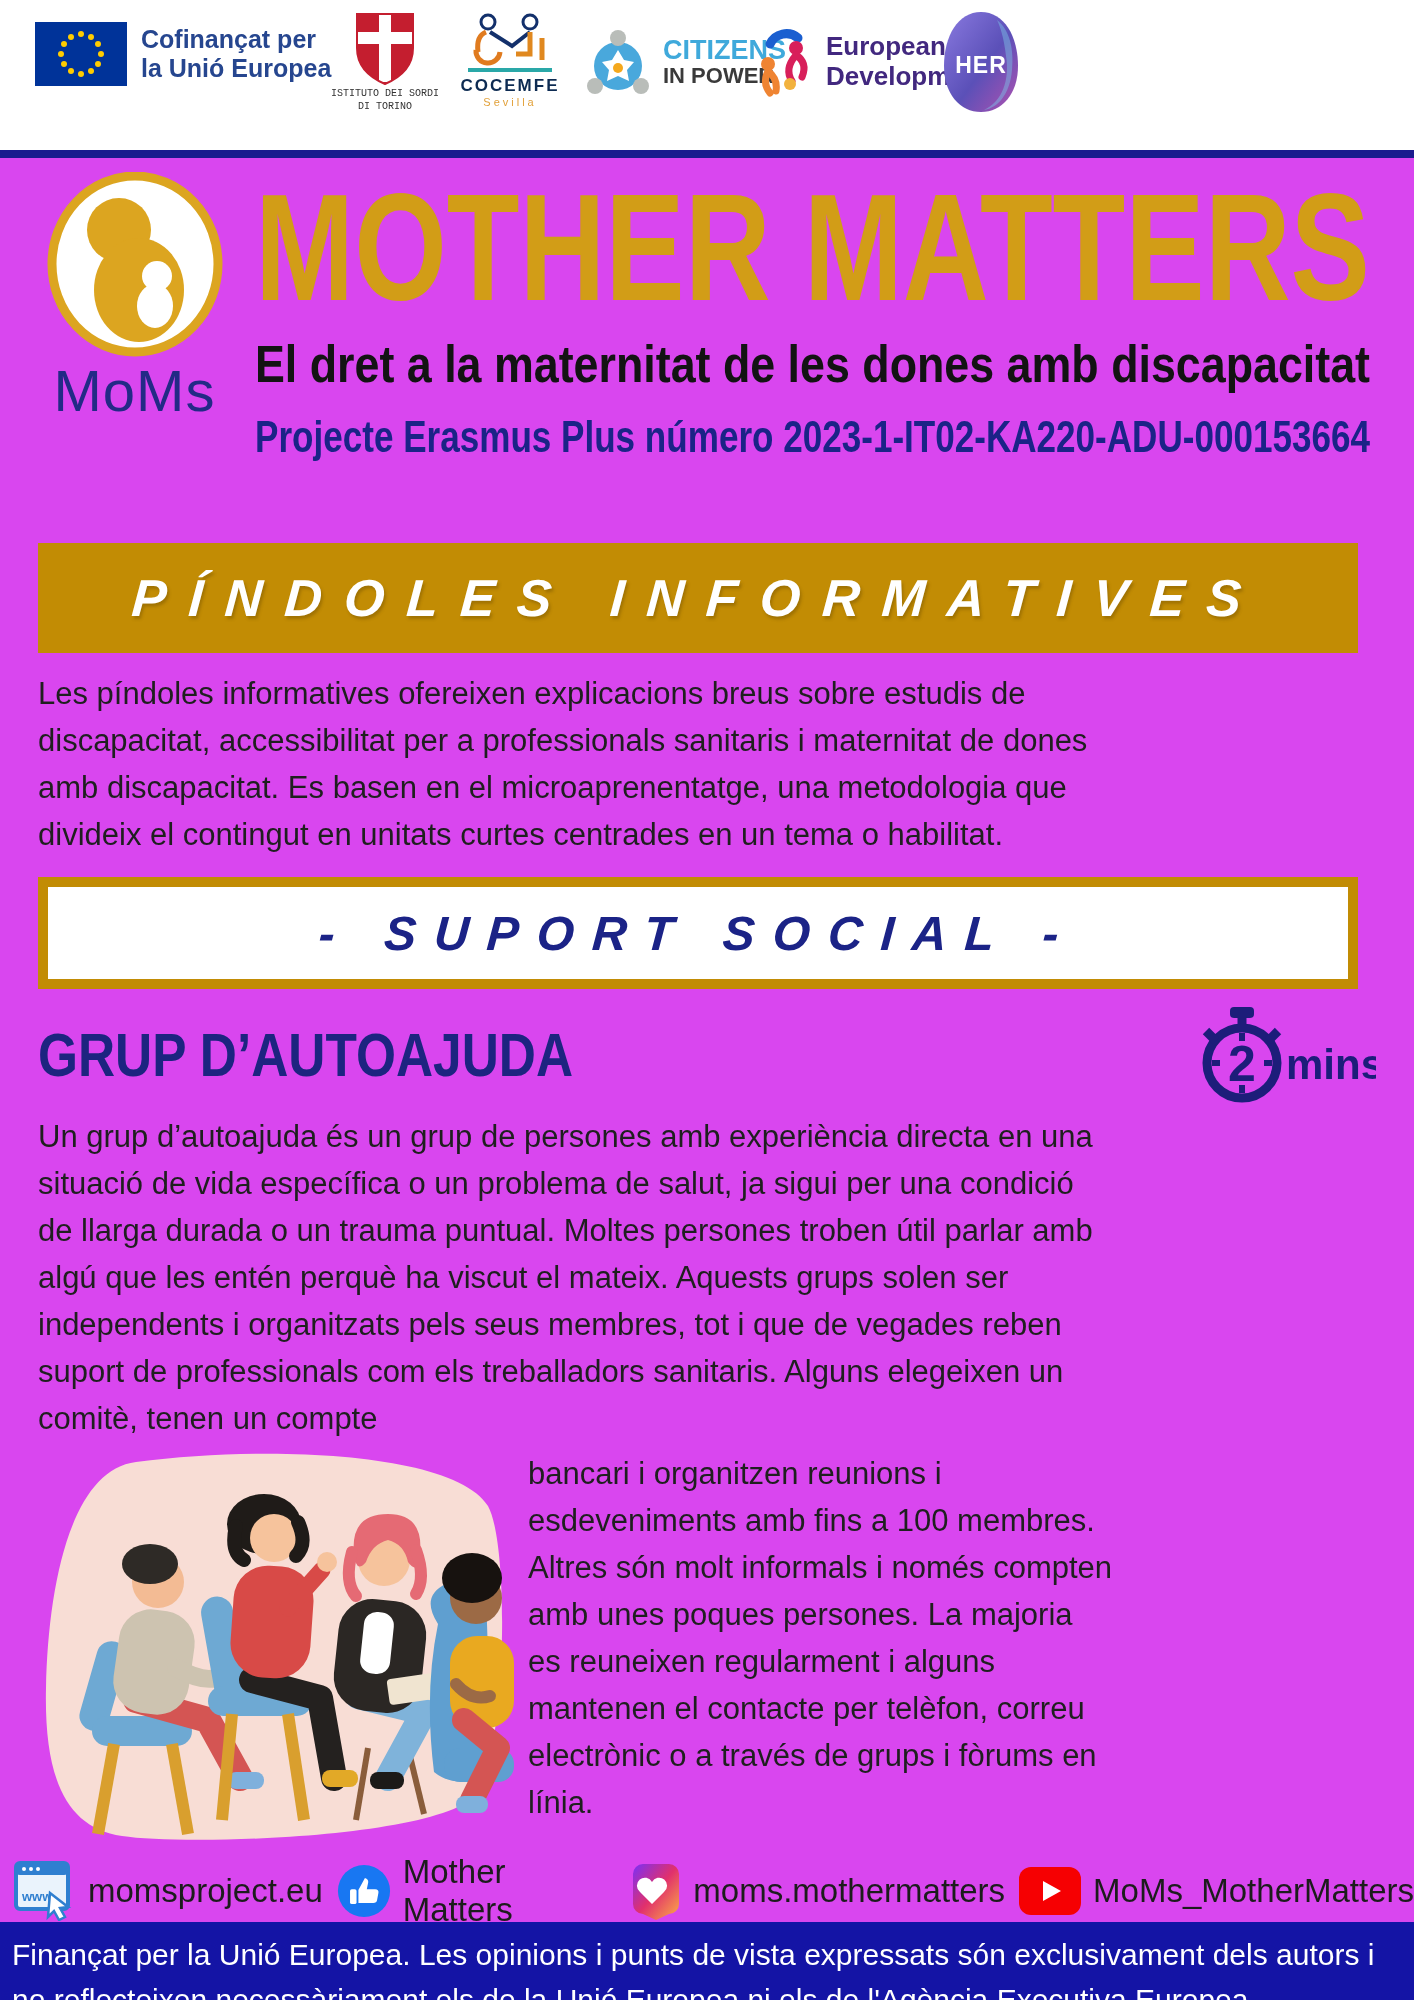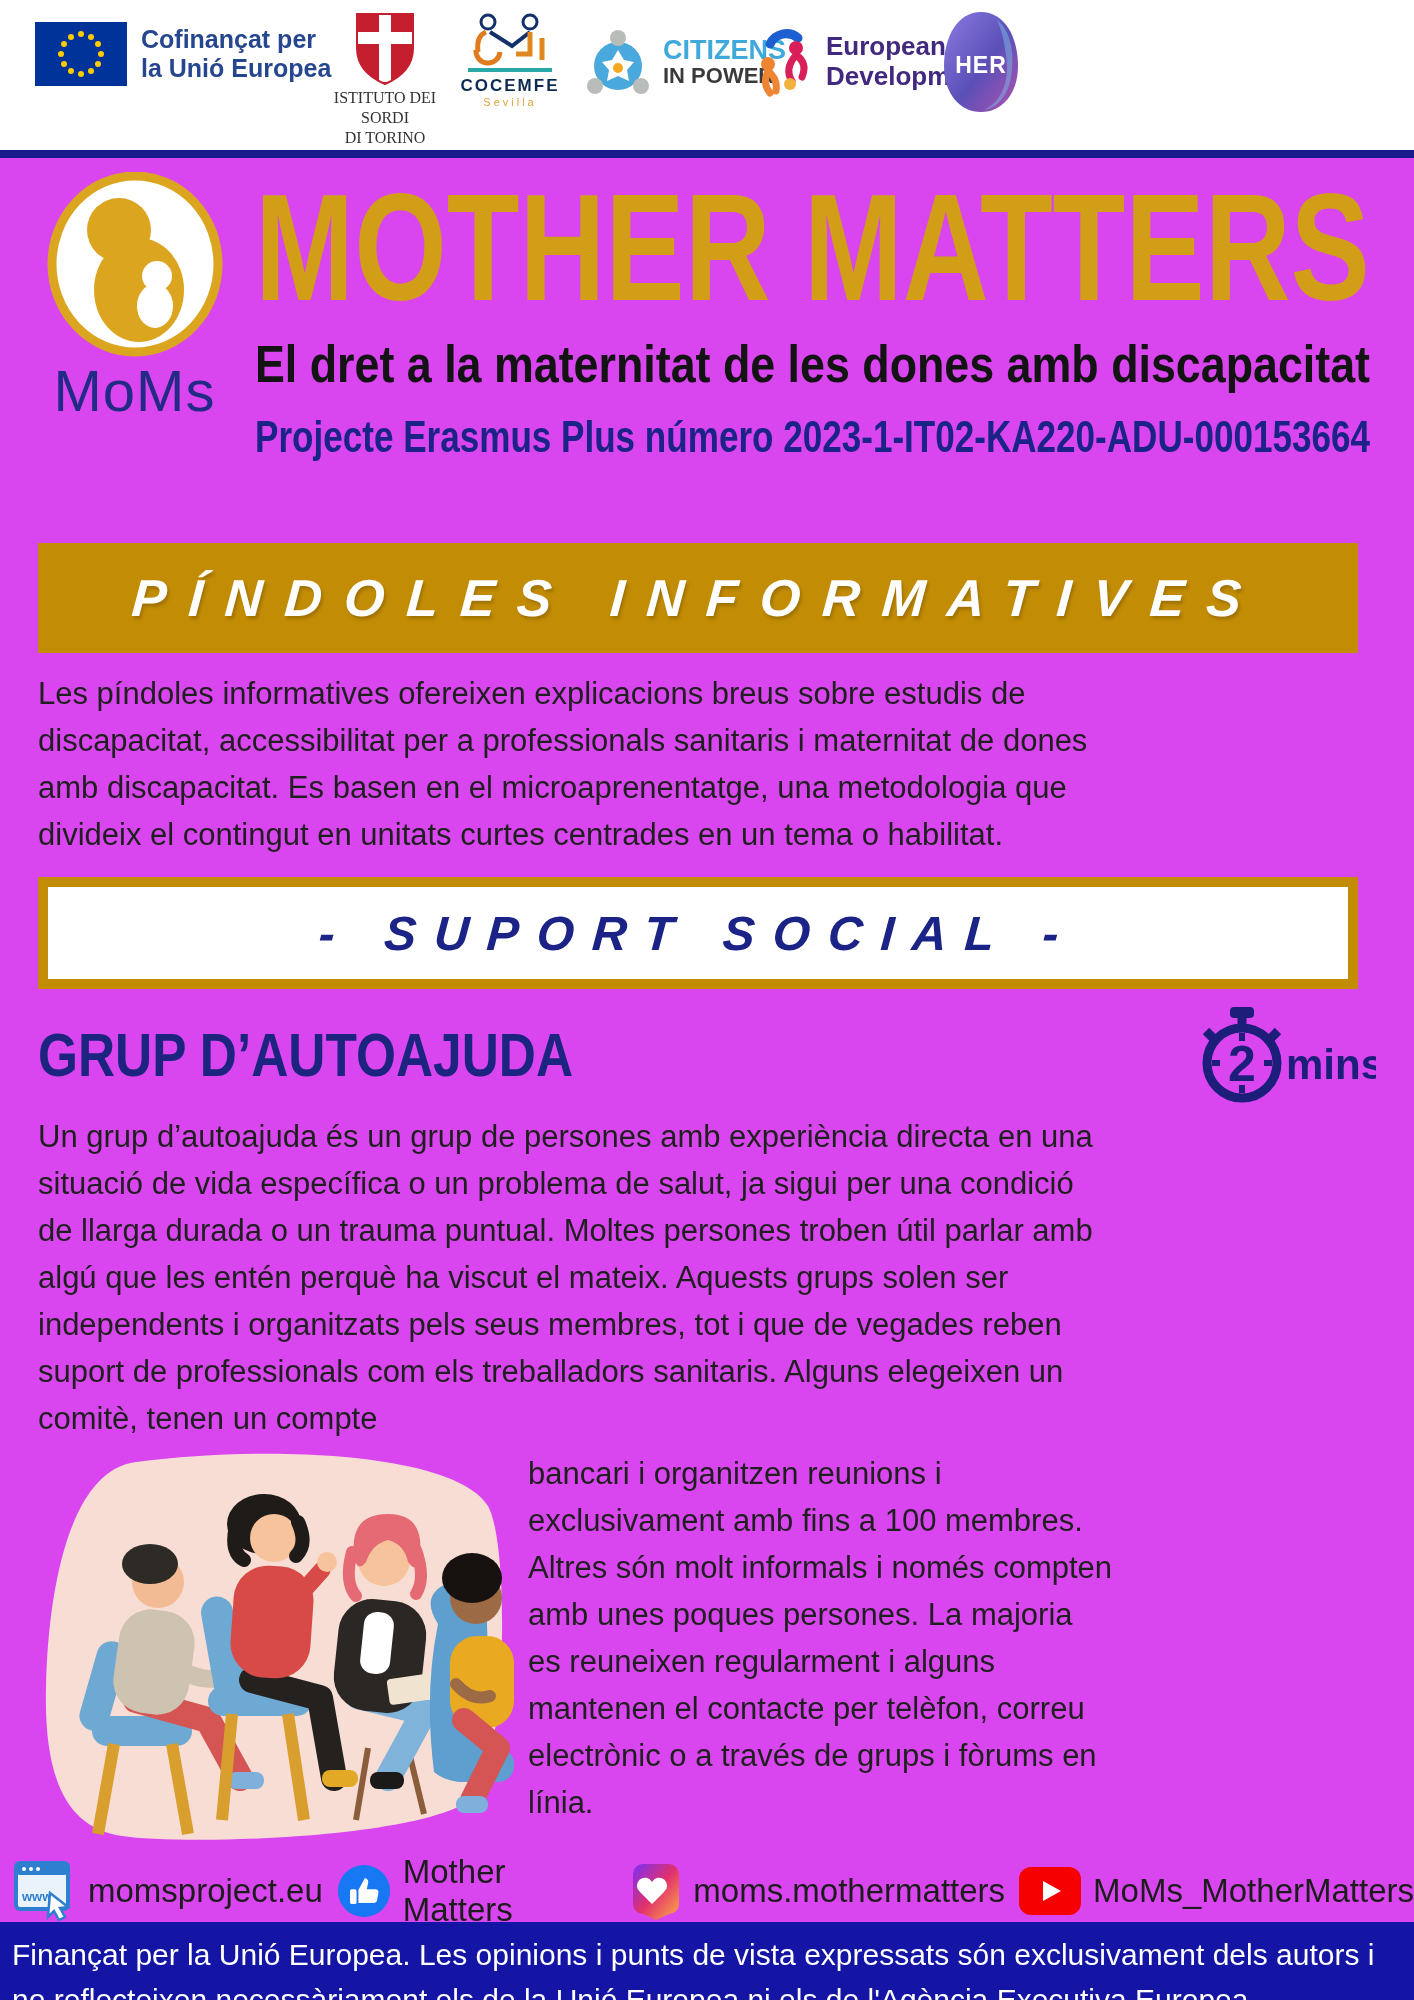--- a/index.html
+++ b/index.html
@@ -6,21 +6,21 @@
   html,body { background:#ffffff; }
   body { width:1414px; height:2000px; font-family:"Liberation Sans", sans-serif; overflow:hidden; }
   .page { width:1414px; height:2000px; display:flex; flex-direction:column; background:#d946ef; }
 
   
   .logos-band { position:relative; height:150px; background:#fff; flex:none; }
   .logo-abs { position:absolute; }
   .eu-logo { left:35px; top:22px; display:flex; align-items:center; gap:14px; }
   .eu-text { color:#26468f; font-weight:bold; font-size:25px; line-height:1.18; }
   .istituto { left:330px; top:10px; width:110px; text-align:center; }
-  .istituto-caption { font-family:Liberation Serif, serif; font-size:16px; color:#333; line-height:1.25; margin-top:2px; }
+  .istituto-caption { font-family:Liberation Mono, monospace; font-size:10px; color:#333; line-height:1.25; margin-top:2px; }
   .cocemfe { left:455px; top:12px; width:110px; text-align:center; }
   .cocemfe-name { color:#0d2b52; font-weight:bold; font-size:17px; letter-spacing:2px; margin-top:2px; }
   .cocemfe-sub { color:#e2a13a; font-size:11px; letter-spacing:3px; }
   .citizens { left:583px; top:28px; display:flex; align-items:center; gap:10px; }
   .citizens-l1 { color:#3fa9db; font-weight:bold; font-size:27px; line-height:1; }
   .citizens-l2 { color:#3a3a3a; font-weight:bold; font-size:22px; line-height:1.1; }
   .eudev { left:752px; top:26px; display:flex; align-items:center; gap:10px; }
   .eudev-text { color:#42287f; font-weight:bold; font-size:26px; line-height:1.15; }
   .letherin { left:942px; top:10px; }
   .letherin-txt { position:absolute; inset:0; display:flex; flex-direction:column; align-items:center; justify-content:center; color:#fff; font-weight:bold; font-size:23px; line-height:1.05; letter-spacing:1px; padding-top:6px;gap:46px; }
@@ -295,21 +295,21 @@
         <rect x="408" y="300" width="70" height="34" rx="16" fill="#5f9fd0"></rect>
         <rect x="414" y="188" width="64" height="92" rx="27" fill="#e9a920"></rect>
         <polyline points="428,272 462,300 436,352" fill="none" stroke="#d45553" stroke-width="24" stroke-linecap="round" stroke-linejoin="round"></polyline>
         <rect x="420" y="348" width="32" height="17" rx="8" fill="#7fb0dc"></rect>
         <path d="M420 236 q16 18 34 12" fill="none" stroke="#9c6a45" stroke-width="12" stroke-linecap="round"></path>
         <circle cx="440" cy="150" r="26" fill="#9c6a45"></circle>
         <ellipse cx="436" cy="130" rx="30" ry="25" fill="#17120f"></ellipse>
       </g>
     </svg>
 
-    <div class="side-par">bancari i organitzen reunions i exclusivament amb fins a 100 membres. Altres són molt informals i només compten amb unes poques persones. La majoria es reuneixen regularment i alguns mantenen el contacte per telèfon, correu electrònic o a través de grups i fòrums en línia.</div>
+    <div class="side-par">bancari i organitzen reunions i esdeveniments amb fins a 100 membres. Altres són molt informals i només compten amb unes poques persones. La majoria es reuneixen regularment i alguns mantenen el contacte per telèfon, correu electrònic o a través de grups i fòrums en línia.</div>
   </div>
 
   <div class="social-row">
     <div class="social-item">
       <svg width="62" height="60" viewBox="0 0 62 60">
         <rect x="2" y="2" width="52" height="46" rx="4" fill="#eaf3fc" stroke="#2f7fd0" stroke-width="4"></rect>
         <rect x="2" y="2" width="52" height="12" rx="4" fill="#2f7fd0"></rect>
         <circle cx="10" cy="8" r="2" fill="#fff"></circle>
           <circle cx="17" cy="8" r="2" fill="#fff"></circle>
           <circle cx="24" cy="8" r="2" fill="#fff"></circle>

